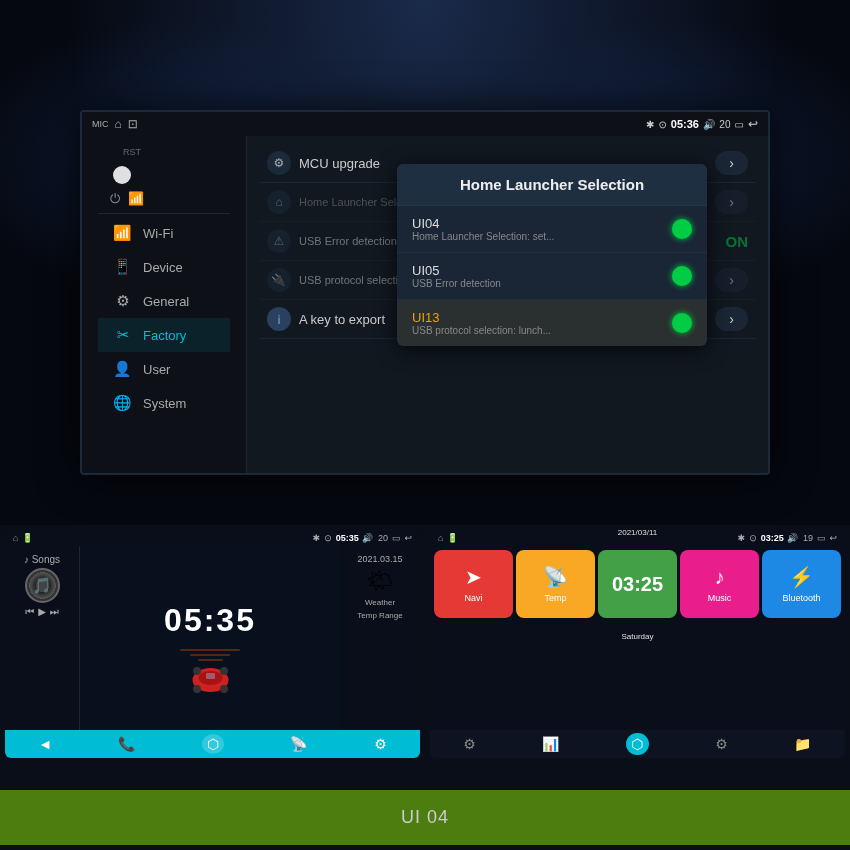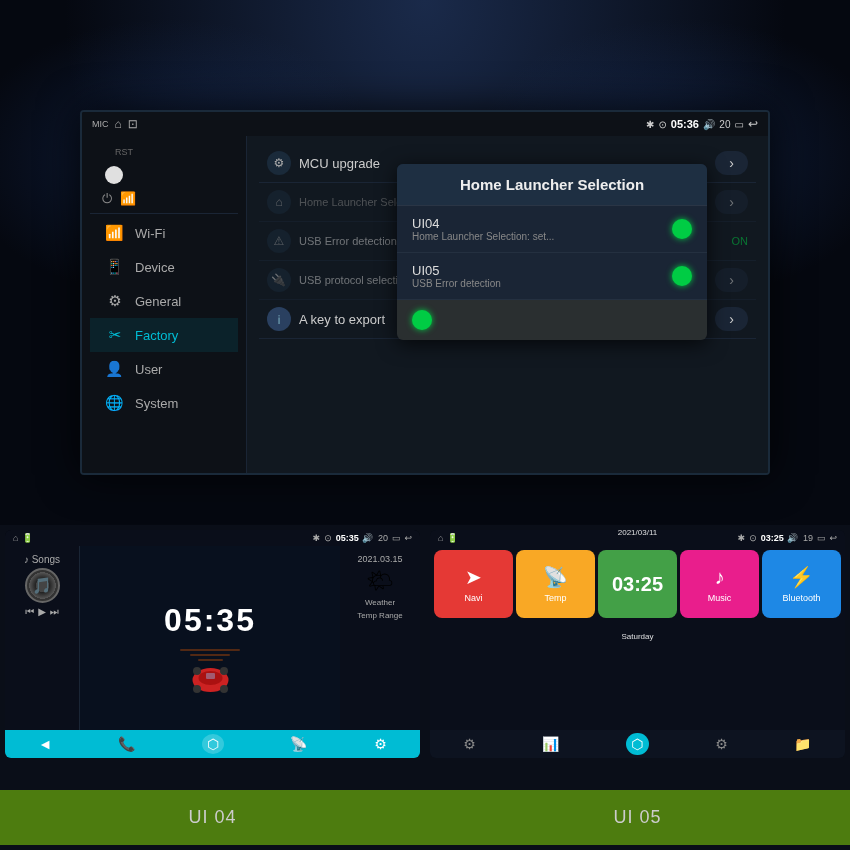--- a/index.html
+++ b/index.html
@@ -74,21 +74,21 @@
       height: calc(100% - 24px);
     }
 
     
     .sidebar {
       width: 165px;
       background: #0d1117;
       border-right: 1px solid #1a2535;
       display: flex;
       flex-direction: column;
-      padding: 5px 8px;
+      padding: 5px 16px;
     }
     .sidebar-item {
       display: flex;
       align-items: center;
       gap: 10px;
       padding: 8px 15px;
       color: #aaa;
       font-size: 13px;
       cursor: pointer;
       position: relative;
@@ -142,22 +142,22 @@
       border-radius: 15px;
       color: #ccc;
       padding: 4px 14px;
       font-size: 14px;
       cursor: pointer;
     }
     .on-btn {
       background: transparent;
       border: none;
       color: #00cc44;
-      font-size: 11px;
-      font-weight: normal;
+      font-size: 15px;
+      font-weight: bold;
     }
 
     
     .dialog-overlay {
       position: absolute;
       top: 28px;
       left: 150px;
       width: 310px;
       background: #1a2535;
       border-radius: 6px;
@@ -592,20 +592,24 @@
         <div class="dialog-item">
           <div>
             <div class="dialog-item-label">UI05</div>
             <div class="dialog-item-sublabel">USB Error detection</div>
           </div>
           <div class="toggle-dot"></div>
         </div>
 
 
         <div class="dialog-item" style="background:rgba(240,160,0,0.08);">
+          <div>
+            <div class="dialog-item-label highlight" style="color:#f0a000;">UI13</div>
+            <div class="dialog-item-sublabel">USB protocol selection: lunch...</div>
+          </div>
           <div class="toggle-dot"></div>
         </div>
       </div>
     </div>
   </div>
 </div>
 
 <div class="bottom-section">
   <div class="sub-screens">
 
@@ -740,15 +744,14 @@
           <span class="ui05-nav-icon active">⬡</span>
           <span class="ui05-nav-icon">⚙</span>
           <span class="ui05-nav-icon">📁</span>
         </div>
       </div>
     </div>
   </div>
 
   <div class="bottom-labels">
     <div class="bottom-label">UI 04</div>
-    <div class="bottom-label">UI 05</div>
   </div>
 </div>
 
 </body></html>

